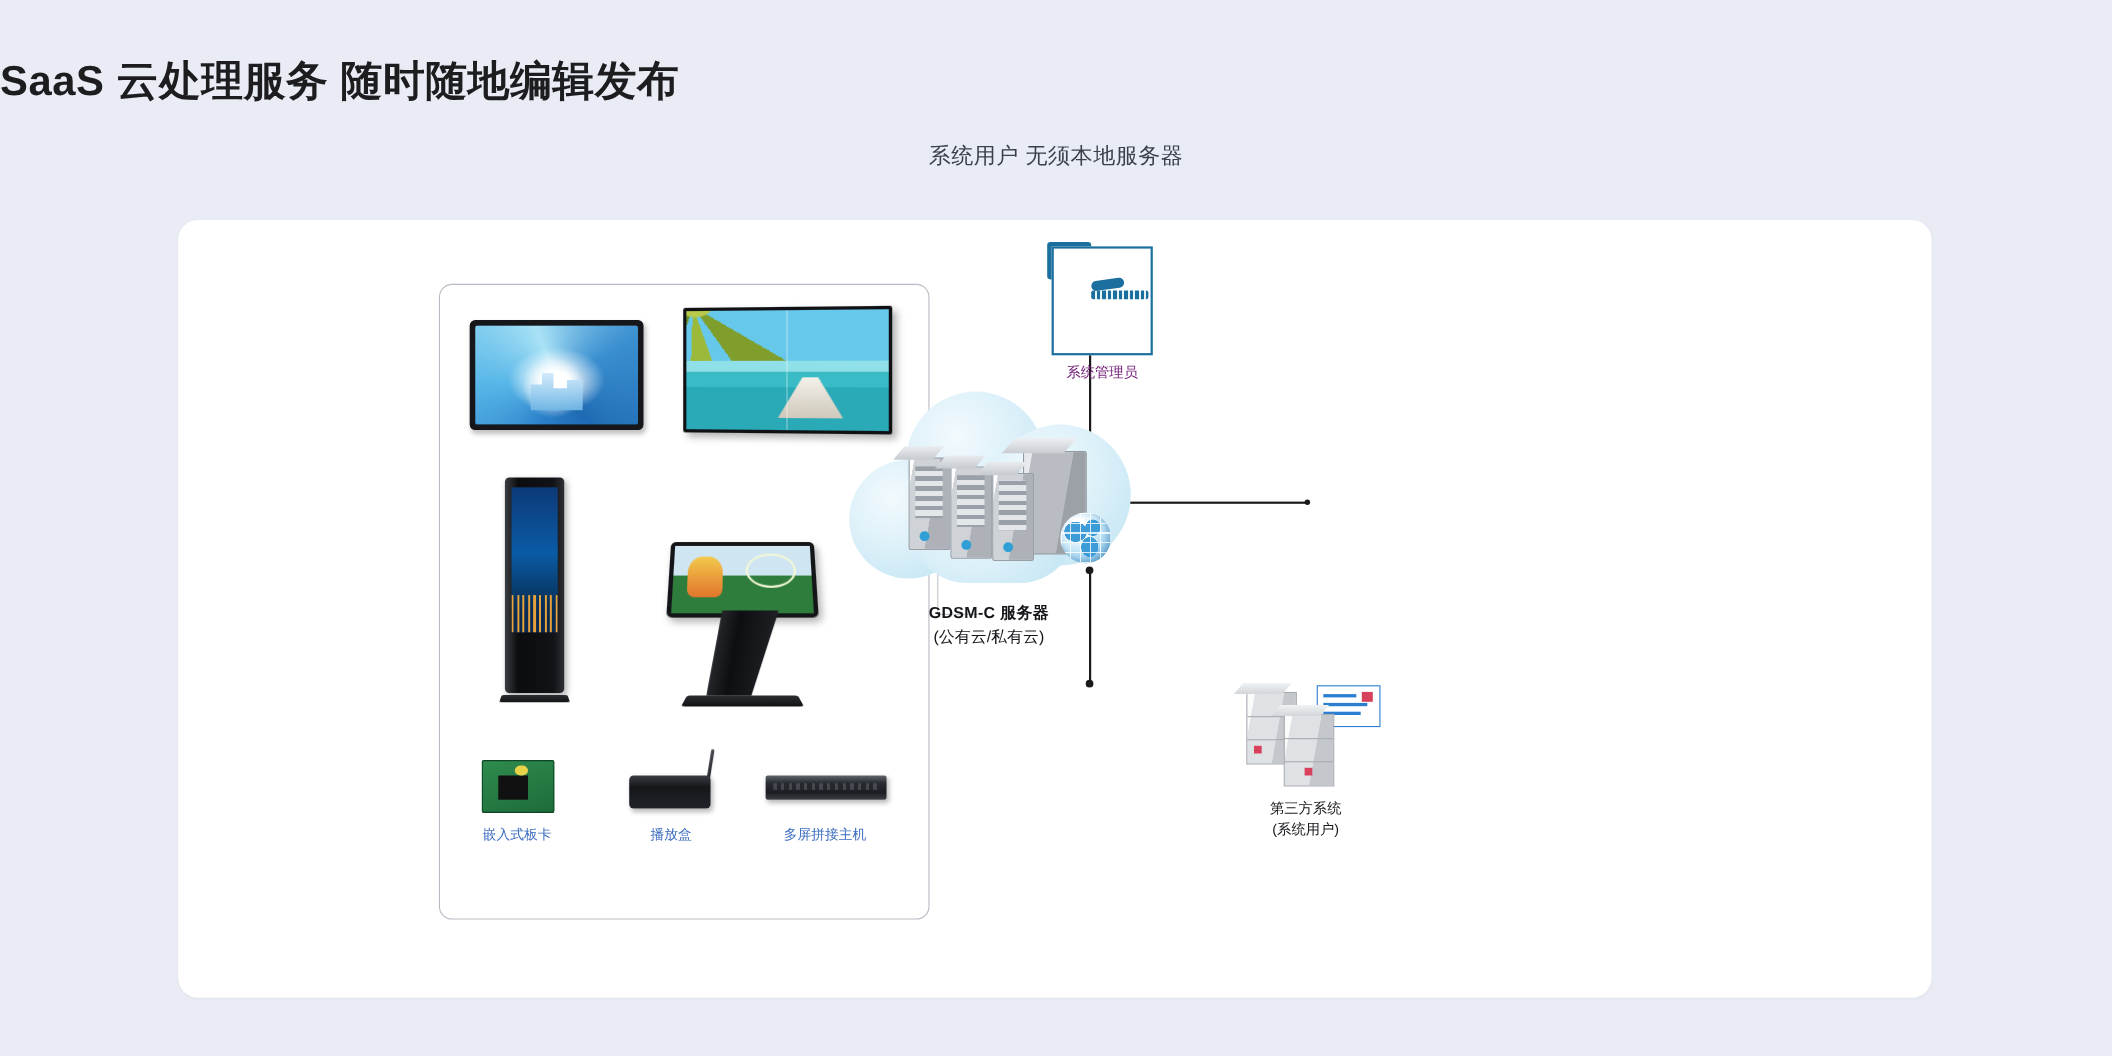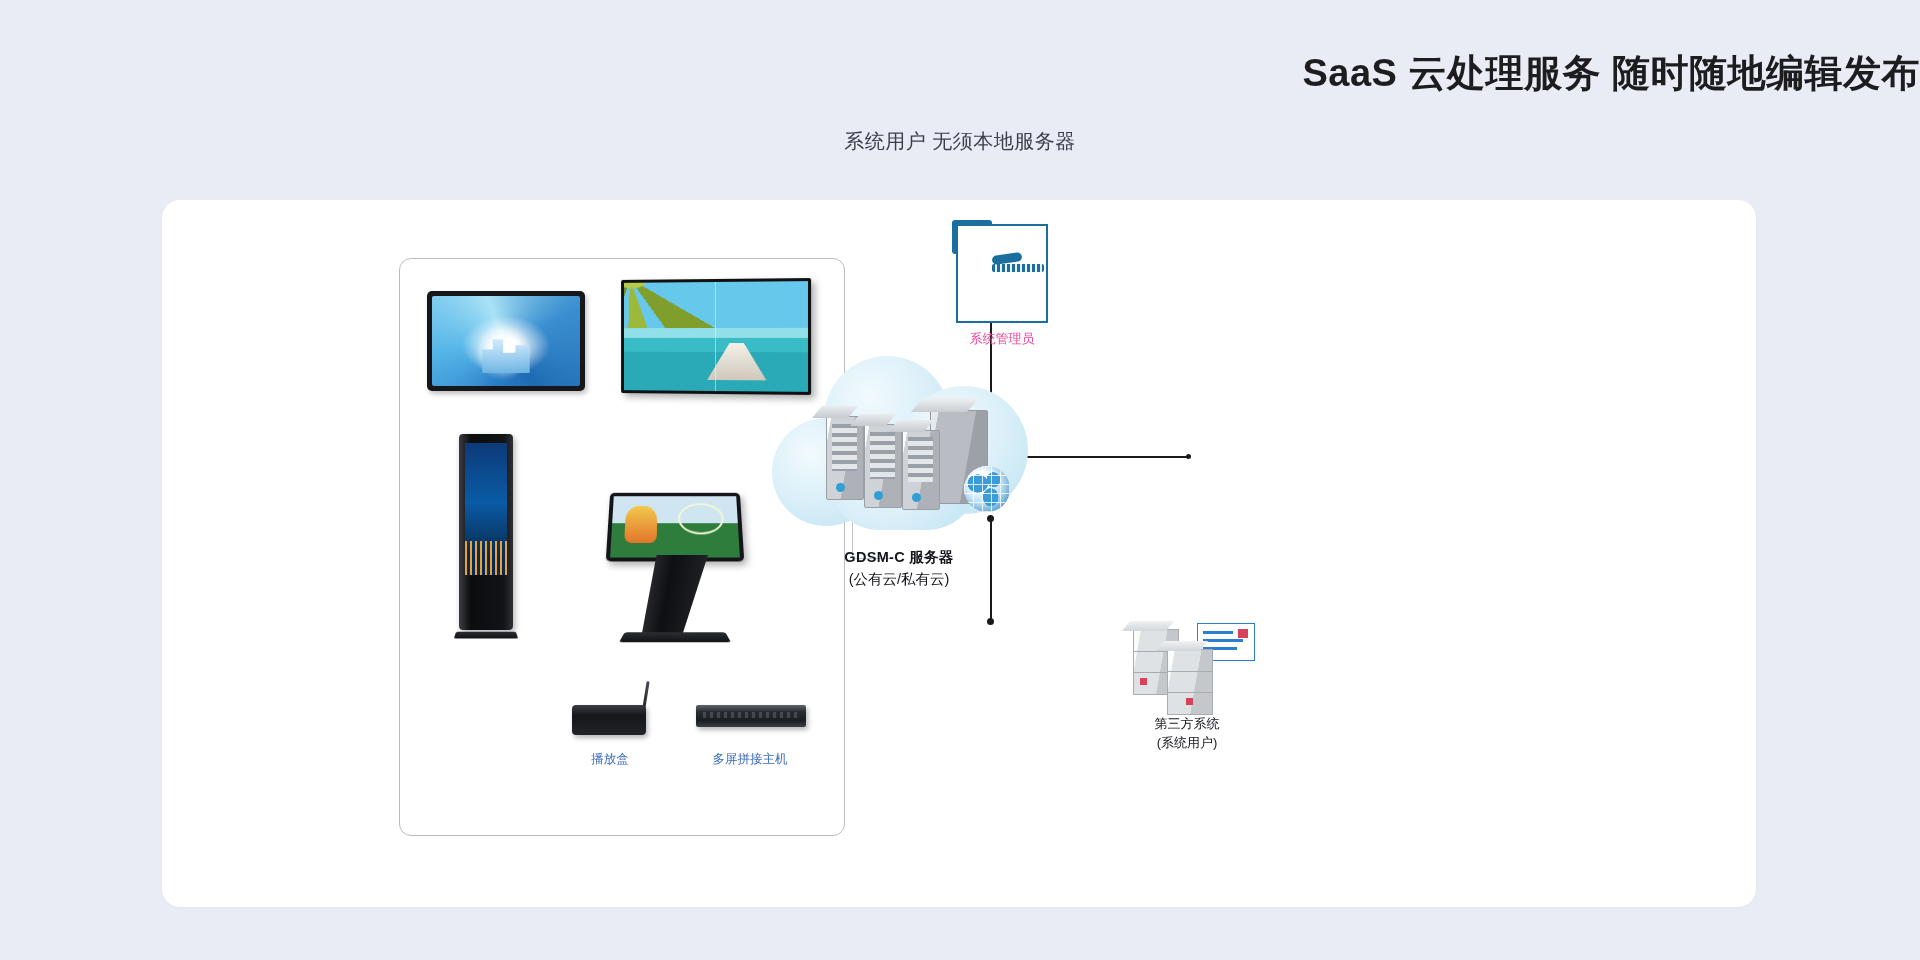--- a/index.html
+++ b/index.html
@@ -6,21 +6,21 @@
   body{
     width:1920px;height:960px;
     background:#e9ecf5;
     font-family:"Liberation Sans","DejaVu Sans",sans-serif;
     overflow:hidden;
     position:relative;
   }
   
   #page-title{
     position:absolute;top:48px;left:0;width:1920px;
-    text-align:right;
+    text-align:left;
     font-size:38px;font-weight:700;color:#1d1d1f;
     letter-spacing:.5px;
     white-space:nowrap;
   }
   #page-subtitle{
     position:absolute;top:128px;left:0;width:1920px;
     text-align:center;
     font-size:20px;font-weight:400;color:#3a3f4a;
     letter-spacing:.5px;
   }
@@ -195,21 +195,21 @@
   #adm-foot{left:56px;top:93px;width:28px;height:9px;border-radius:4px;}
   #adm-chairback{left:8px;top:28px;width:13px;height:44px;border-radius:7px;transform:rotate(6deg);}
   #adm-chairseat{left:10px;top:68px;width:40px;height:8px;border-radius:4px;}
   #adm-chairpost{left:26px;top:74px;width:5px;height:24px;}
   #adm-chairbase{left:8px;top:96px;width:44px;height:5px;border-radius:3px;}
   #adm-monitor{left:58px;top:10px;width:40px;height:34px;border-radius:3px;background:#1b6f9e;}
   #adm-monitor:after{content:"";position:absolute;left:4px;top:4px;right:4px;bottom:5px;
     background:#fff;border:2px solid #1b6f9e;box-sizing:border-box;}
   #adm-keyboard{left:40px;top:44px;width:52px;height:8px;border-radius:2px;
     background:repeating-linear-gradient(90deg,#1b6f9e 0 3px,#e8f2f7 3px 5px);}
-  #admin-label{text-align:center;font-size:13px;color:#ec4899;margin-top:2px;}
+  #admin-label{text-align:center;font-size:13px;color:#701a75;margin-top:2px;}
   
   #user-node{position:absolute;left:1150px;top:215px;width:200px;}
   #user-art{position:relative;width:170px;height:110px;margin:0 auto;}
   #usr-desk-top{position:absolute;left:0;top:60px;width:170px;height:9px;background:#b9bfc6;border-radius:2px;}
   #usr-desk-l{position:absolute;left:6px;top:69px;width:7px;height:48px;background:#b9bfc6;}
   #usr-desk-r{position:absolute;left:156px;top:69px;width:7px;height:48px;background:#b9bfc6;}
   #usr-monitor{position:absolute;left:22px;top:25px;width:52px;height:35px;background:#3a3d44;border-radius:3px;}
   #usr-monstand{position:absolute;left:42px;top:56px;width:12px;height:6px;background:#3a3d44;}
   #usr-hair{position:absolute;left:82px;top:8px;width:26px;height:38px;background:#6b4a9e;border-radius:13px 13px 8px 8px;}
   #usr-face{position:absolute;left:88px;top:14px;width:17px;height:19px;background:#f6c9ba;border-radius:50%;}
@@ -233,21 +233,21 @@
     background:linear-gradient(#f0f2f3,#d2d6da);transform:skewX(-40deg);}
   #tp-b2{left:40px;top:34px;width:44px;height:64px;}
   #tp-b2:before{content:"";position:absolute;left:-8px;top:-9px;width:44px;height:10px;
     background:linear-gradient(#f0f2f3,#d2d6da);transform:skewX(-40deg);}
   .tpline{position:absolute;left:0;width:100%;height:1px;background:#a8acb1;}
   .tpled{position:absolute;width:7px;height:7px;background:#d8415c;}
   #tp-doc{position:absolute;left:70px;top:8px;width:56px;height:36px;
     background:#fff;border:1.5px solid #2b7fd0;}
   #tp-doc .dl{position:absolute;left:5px;height:3px;background:#2b7fd0;}
   #tp-doc .dred{position:absolute;right:6px;top:5px;width:10px;height:9px;background:#d8415c;}
-  #tp-label{text-align:center;font-size:13px;color:#15161a;line-height:1.45;margin-top:0;}
+  #tp-label{text-align:center;font-size:13px;color:#15161a;line-height:1.45;margin-top:11px;}
   
   .conn{position:absolute;background:#1a1a1a;}
   .dot{position:absolute;width:7px;height:7px;border-radius:50%;background:#1a1a1a;}
   .dot-sm{position:absolute;width:5px;height:5px;border-radius:50%;background:#1a1a1a;}
 </style>
 </head>
 <body>
 
 <div id="page-title">SaaS 云处理服务 随时随地编辑发布</div>
 <div id="page-subtitle">系统用户 无须本地服务器</div>
@@ -277,20 +277,26 @@
     </div>
 
     <div class="dev" id="kiosk-touch">
       <div class="panel">
         <div class="pic"></div>
       </div>
       <div class="stem"></div>
       <div class="base"></div>
     </div>
 
+    <div class="hw" id="hw-board">
+      <div class="art">
+        <div id="board-art"></div>
+      </div>
+      <div class="cap">嵌入式板卡</div>
+    </div>
 
     <div class="hw" id="hw-box">
       <div class="art">
         <div id="box-ant"></div>
         <div id="box-art"></div>
       </div>
       <div class="cap">播放盒</div>
     </div>
 
     <div class="hw" id="hw-host">

